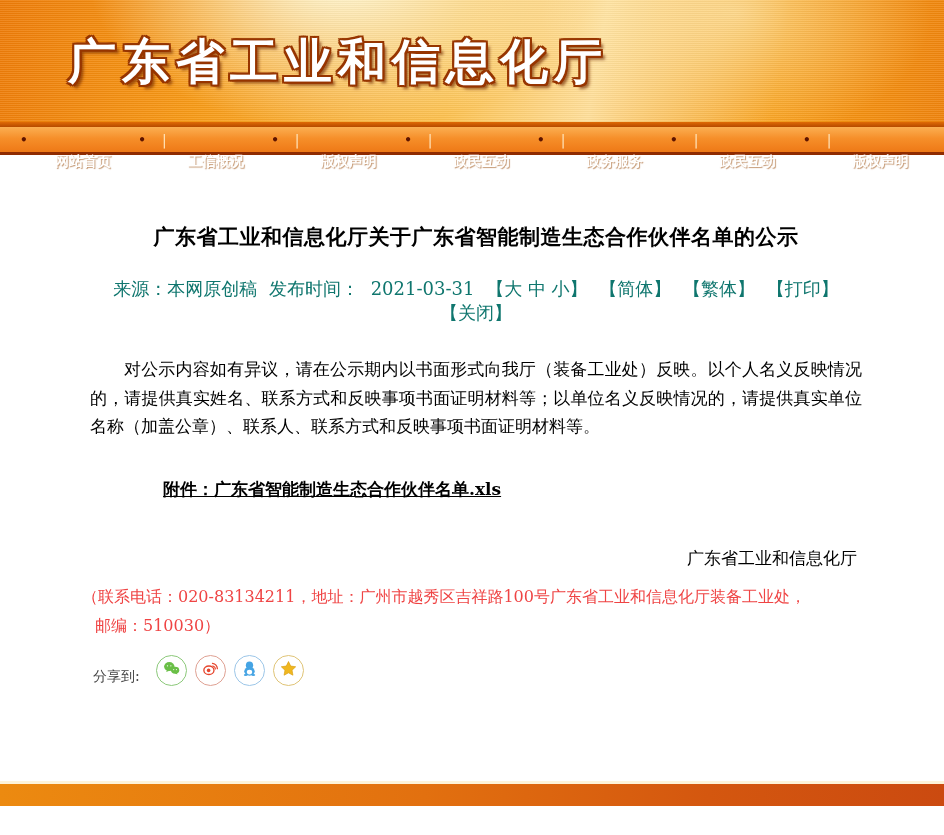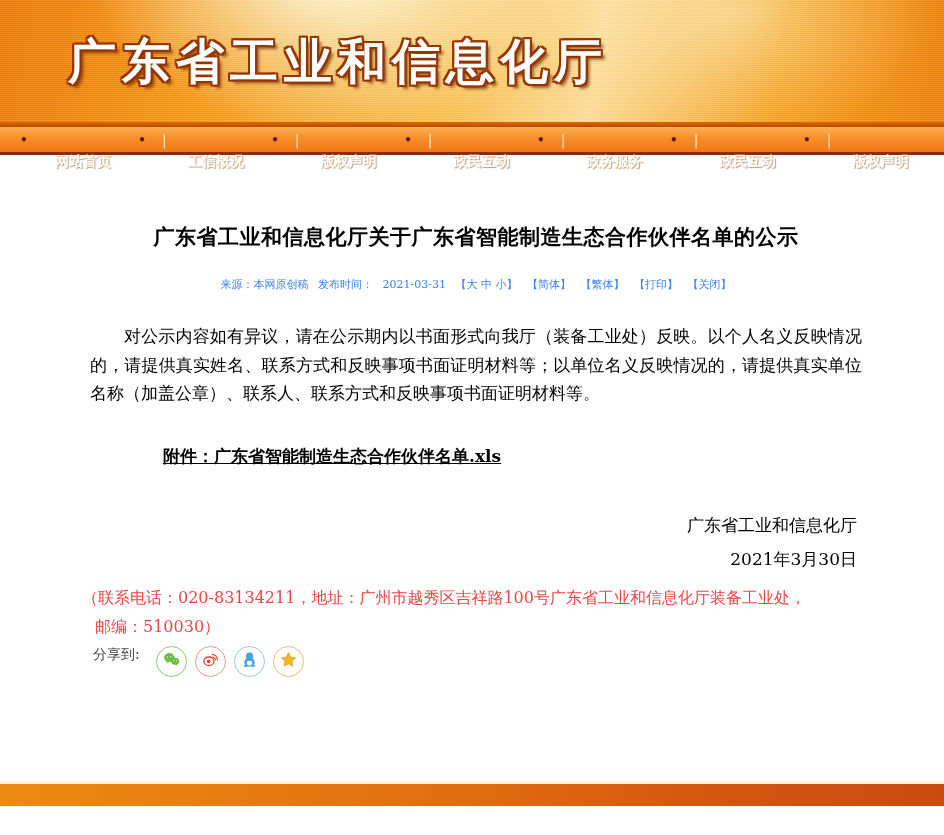--- a/index.html
+++ b/index.html
@@ -65,21 +65,21 @@
   }
   .article-title {
     text-align:center;
     font-size:21px; font-weight:bold; color:#000;
     letter-spacing:0.5px;
     font-family:"DejaVu Sans","Liberation Sans",sans-serif;
   }
   .meta {
     margin-top:26px;
     text-align:center;
-    font-size:11px; color:#3b82f6;
+    font-size:18px; color:#0f766e;
     font-family:"DejaVu Serif","Liberation Serif",serif;
   }
   .meta span { margin:0 3px; }
   .meta .ctl { cursor:pointer; }
   .body-text {
     margin-top:30px;
     font-size:17px; line-height:28.5px; color:#000;
     font-family:"DejaVu Serif","Liberation Serif",serif;
     text-align:justify;
   }
@@ -101,22 +101,22 @@
   .sig-org { margin-top:46px; }
   .sig-date { margin-top:11px; }
   .contact1, .contact2 {
     font-size:16px; color:#ef4444;
     font-family:"DejaVu Serif","Liberation Serif",serif;
   }
   .contact1 { margin-top:17px; margin-left:-8px; }
   .contact2 { margin-top:8px;  margin-left:5px; }
   
   .share-row {
-    margin-top:8px; margin-left:3px;
-    display:flex; align-items:flex-start; gap:8px;
+    margin-top:18px; margin-left:3px;
+    display:flex; align-items:flex-end; gap:8px;
   }
   .share-label {
     font-size:14px; color:#444;
     margin-right:8px;
     font-family:"DejaVu Serif","Liberation Serif",serif;
   }
   .share-btn {
     width:31px; height:31px; border-radius:50%;
     background:#fff;
     display:flex; align-items:center; justify-content:center;
@@ -194,21 +194,20 @@
 
   <div class="body-text">
     <p>对公示内容如有异议，请在公示期内以书面形式向我厅（装备工业处）反映。以个人名义反映情况的，请提供真实姓名、联系方式和反映事项书面证明材料等；以单位名义反映情况的，请提供真实单位名称（加盖公章）、联系人、联系方式和反映事项书面证明材料等。</p>
   </div>
 
   <div>
     <span class="attachment">附件：广东省智能制造生态合作伙伴名单.xls</span>
   </div>
 
   <div class="sig-org">广东省工业和信息化厅</div>
-  <div class="sig-date">2021年3月30日</div>
 
   <div class="contact1">（联系电话：020-83134211，地址：广州市越秀区吉祥路100号广东省工业和信息化厅装备工业处，</div>
   <div class="contact2">邮编：510030）</div>
 
   <div class="share-row">
     <span class="share-label">分享到:</span>
 
     <span class="share-btn share-wechat">
       <span>
         <svg width="19" height="19" viewBox="0 0 24 24">

